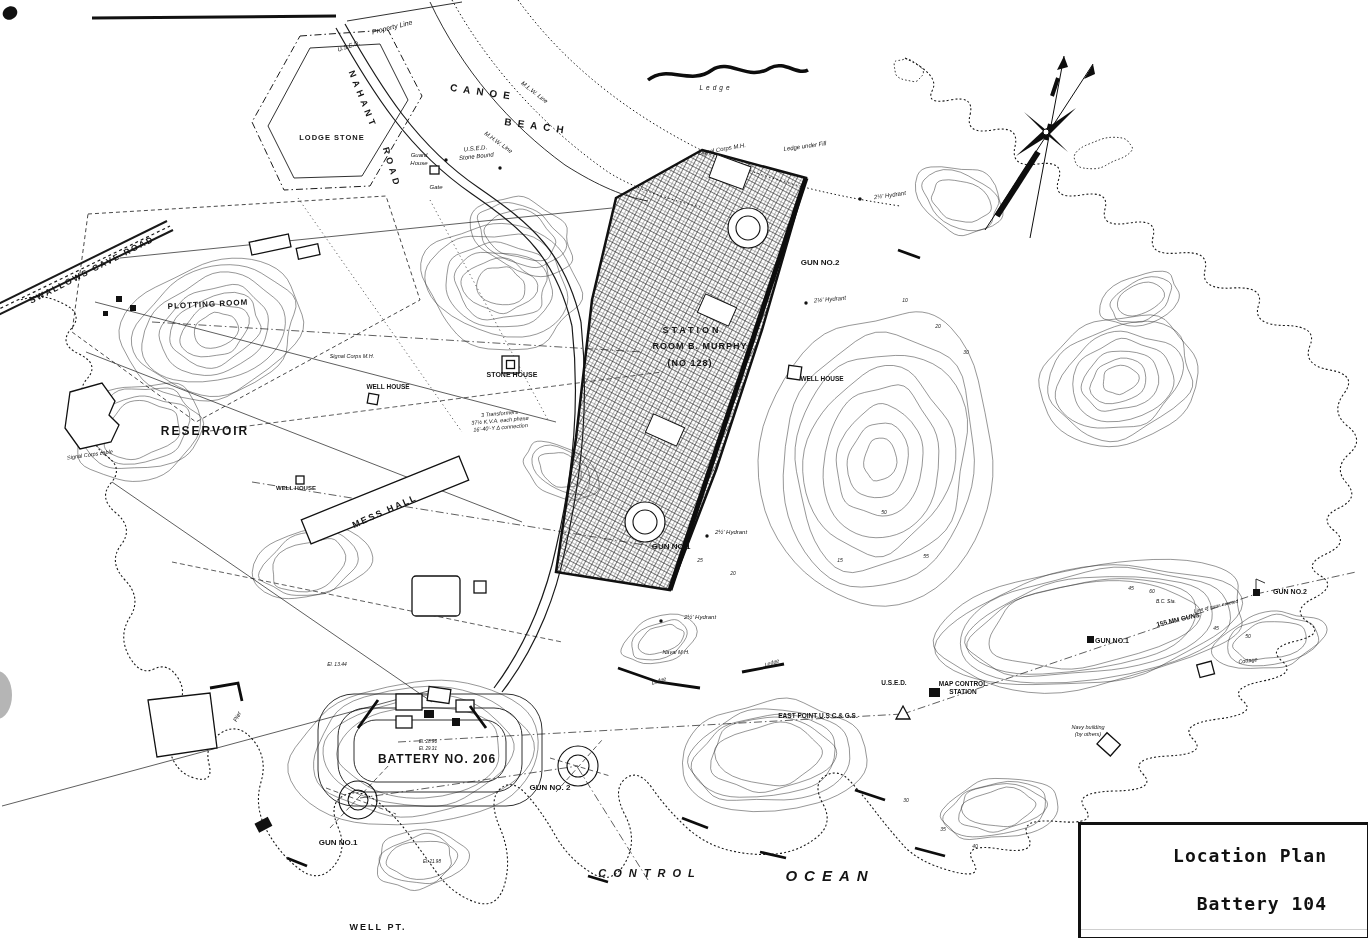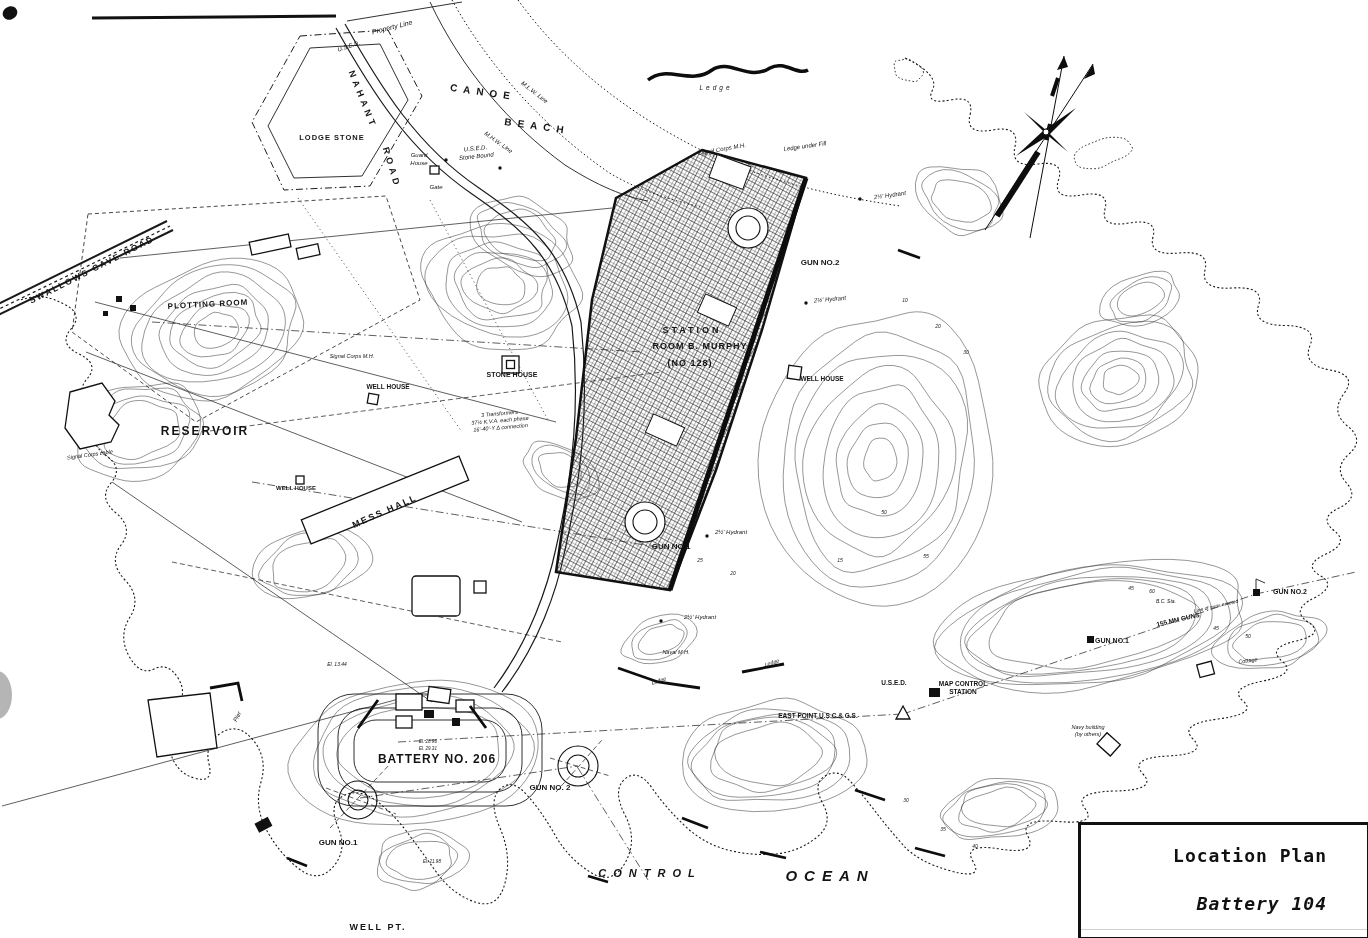--- a/index.html
+++ b/index.html
@@ -22,21 +22,21 @@
   .wrect{fill:#ffffff;stroke:#111;stroke-width:1;}
   .lbl{position:absolute;color:#141414;white-space:pre-line;text-align:center;line-height:1.3;
        transform-origin:center;pointer-events:none;}
   .ital{font-style:italic;font-weight:400;}
   .bold{font-weight:700;}
   .elev{position:absolute;color:#222;font-size:5px;font-style:italic;transform:translate(-50%,-50%);}
   #titleblock{position:absolute;left:1078px;top:822px;width:292px;height:118px;
       border:3px solid #111;background:#fff;box-sizing:border-box;
       font-family:"DejaVu Sans Mono","Liberation Mono",monospace;font-weight:700;color:#111;}
   #titleblock .t1{position:absolute;right:40px;top:20px;font-size:18px;letter-spacing:1px;}
-  #titleblock .t2{position:absolute;right:40px;top:68px;font-size:18px;letter-spacing:1px;font-style:italic;}
+  #titleblock .t2{position:absolute;right:40px;top:68px;font-size:18px;letter-spacing:1px;}
   #titleblock .faint{position:absolute;left:0;right:0;top:104px;border-top:1px solid #cfcfcf;}
 </style>
 </head>
 <body>
 
 <div id="stage">
 
   <svg id="lw" width="1368" height="938" viewBox="0 0 1368 938">
     <defs>
       <pattern id="xh" width="7" height="7" patternUnits="userSpaceOnUse" patternTransform="rotate(28)">

